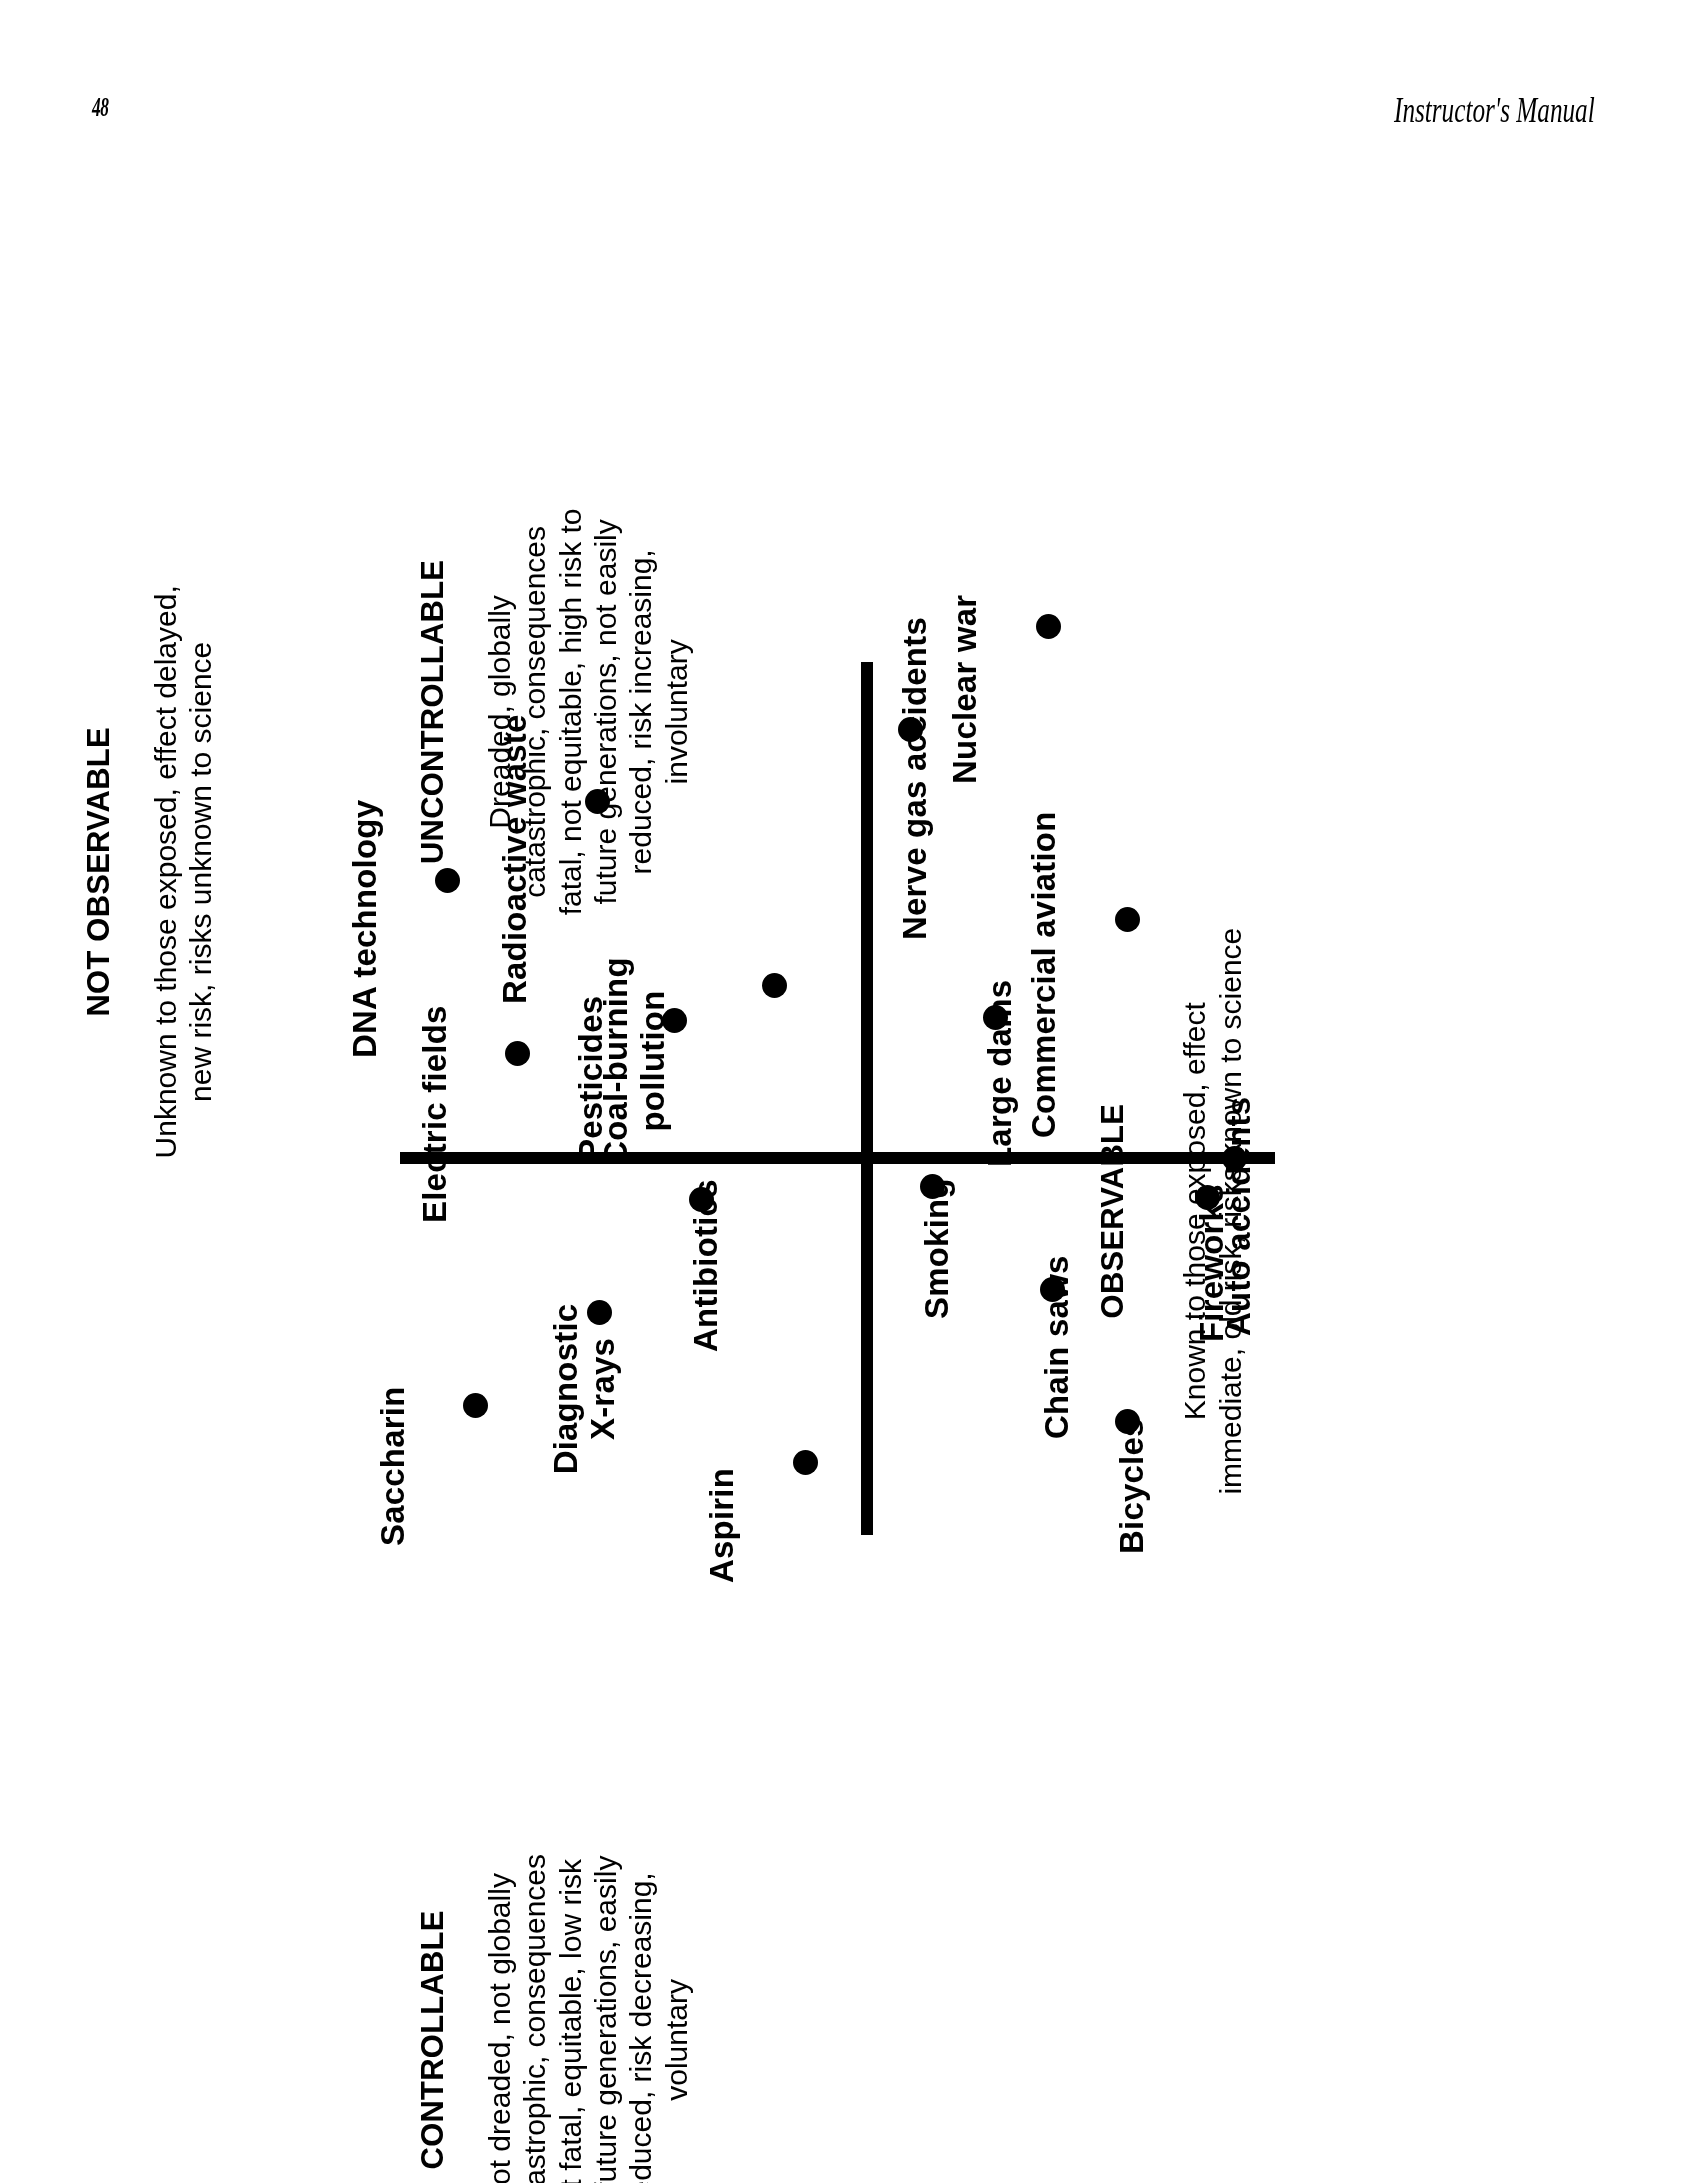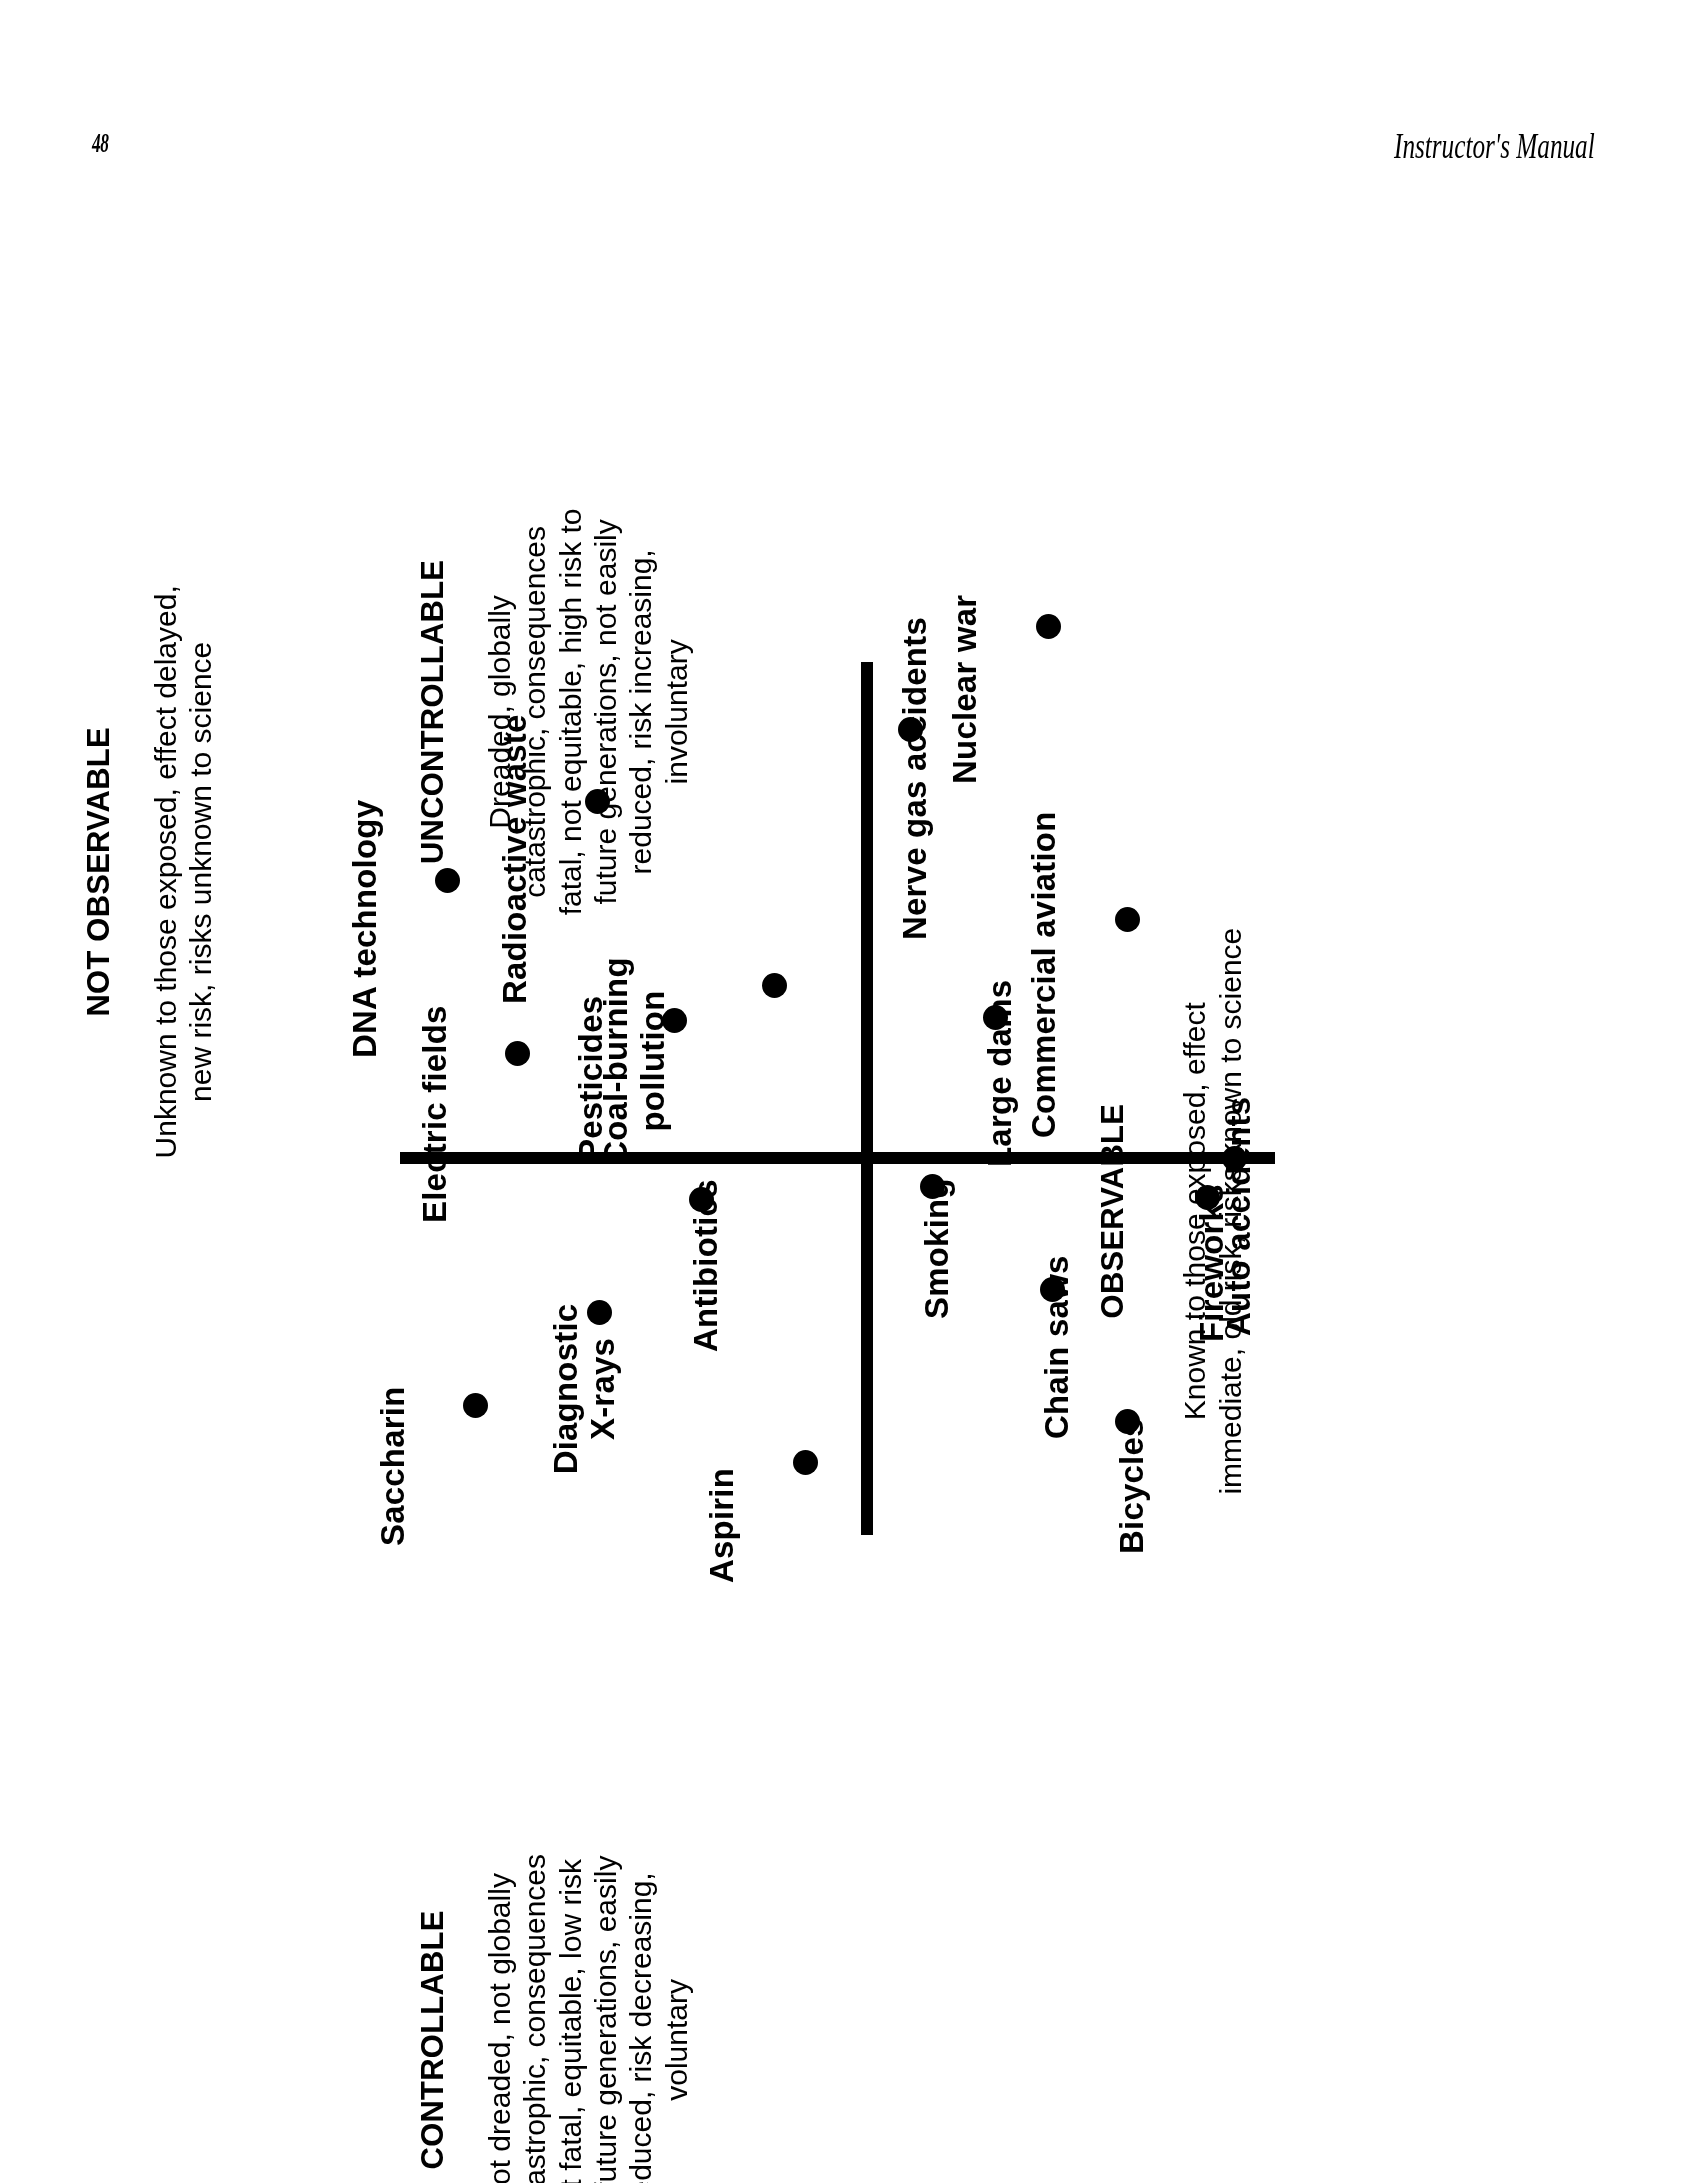--- a/index.html
+++ b/index.html
@@ -17,21 +17,20 @@
     overflow: hidden;
   }
 
   
   #page-header {
     position: absolute;
     top: 91px;
     left: 0;
     width: 1687px;
     height: 49px;
-    margin-top: 36px;
   }
   #page-number {
     position: absolute;
     left: 92px;
     top: 0;
     font-family: "Liberation Serif", serif;
     font-style: italic;
     font-weight: 700;
     font-size: 28px;
     letter-spacing: -0.8px;

